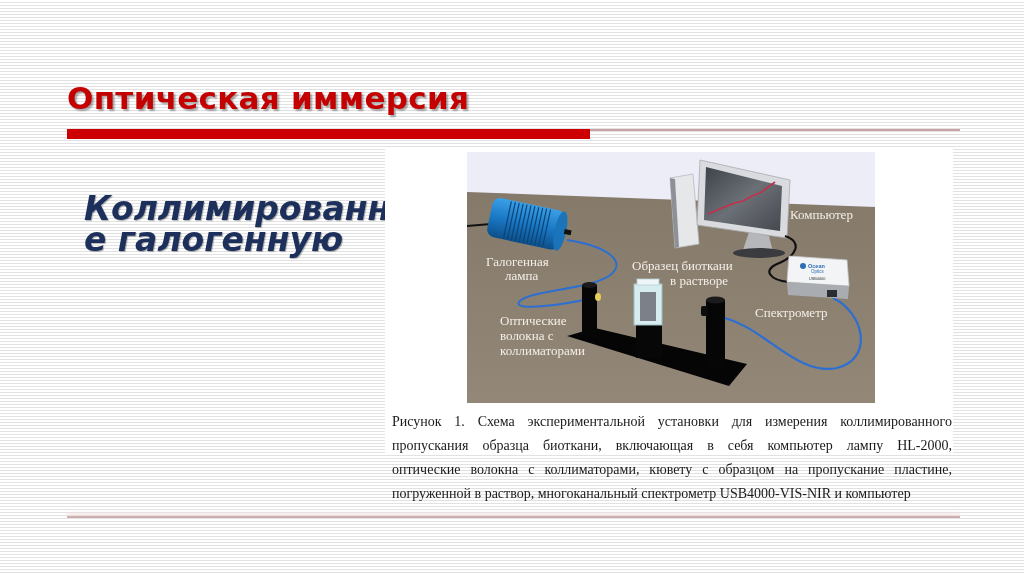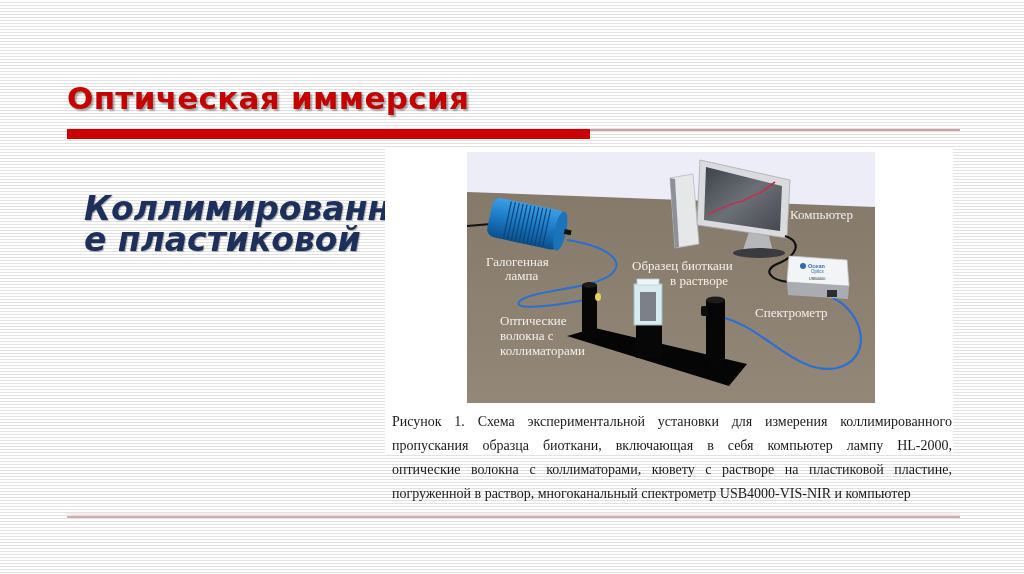--- a/index.html
+++ b/index.html
@@ -38,21 +38,21 @@
 </head>
 <body>
 
 <div class="slide">
   <h1 class="title">Оптическая иммерсия</h1>
   <div class="title-bar"></div>
   <div class="title-line"></div>
 
   <p class="subtitle">
     <span>Коллимированно</span>
-    <span>е пластиковой</span>
+    <span>е галогенную</span>
   </p>
 
   <div class="panel">
     <svg class="figure" width="408" height="251" viewBox="0 0 408 251" xmlns="http://www.w3.org/2000/svg">
       <defs>
         <linearGradient id="lampGrad" x1="0" y1="0" x2="0" y2="1">
           <stop offset="0" stop-color="#3aa0e6"></stop>
           <stop offset="0.5" stop-color="#1a78c4"></stop>
           <stop offset="1" stop-color="#0c4f8a"></stop>
         </linearGradient>
@@ -148,19 +148,19 @@
       <text class="lbl" x="203" y="133">в растворе</text>
       <text class="lbl" x="33" y="173">Оптические</text>
       <text class="lbl" x="33" y="188">волокна с</text>
       <text class="lbl" x="33" y="203">коллиматорами</text>
       <text class="lbl" x="288" y="165">Спектрометр</text>
     </svg>
 
     <div class="caption">
       <span class="cl">Рисунок 1. Схема экспериментальной установки для измерения коллимированного</span>
       <span class="cl">пропускания образца биоткани, включающая в себя компьютер лампу HL-2000,</span>
-      <span class="cl">оптические волокна с коллиматорами, кювету с растворе на пластиковой пластине,</span>
+      <span class="cl">оптические волокна с коллиматорами, кювету с образцом на пропускание пластине,</span>
       <span class="cl last">погруженной в раствор, многоканальный спектрометр USB4000-VIS-NIR и компьютер</span>
     </div>
   </div>
 
   <div class="bottom-line"></div>
 </div>
 
 </body></html>

